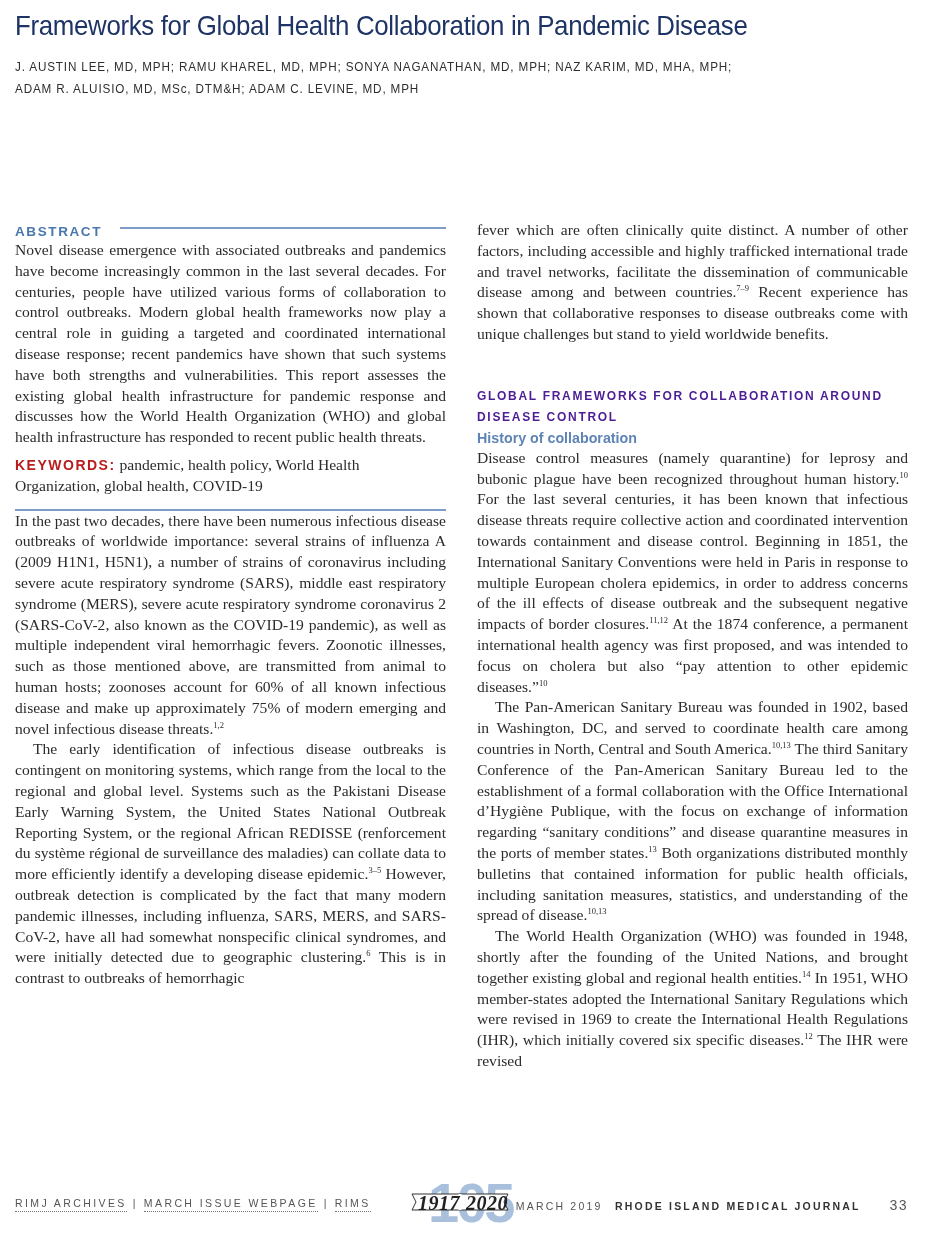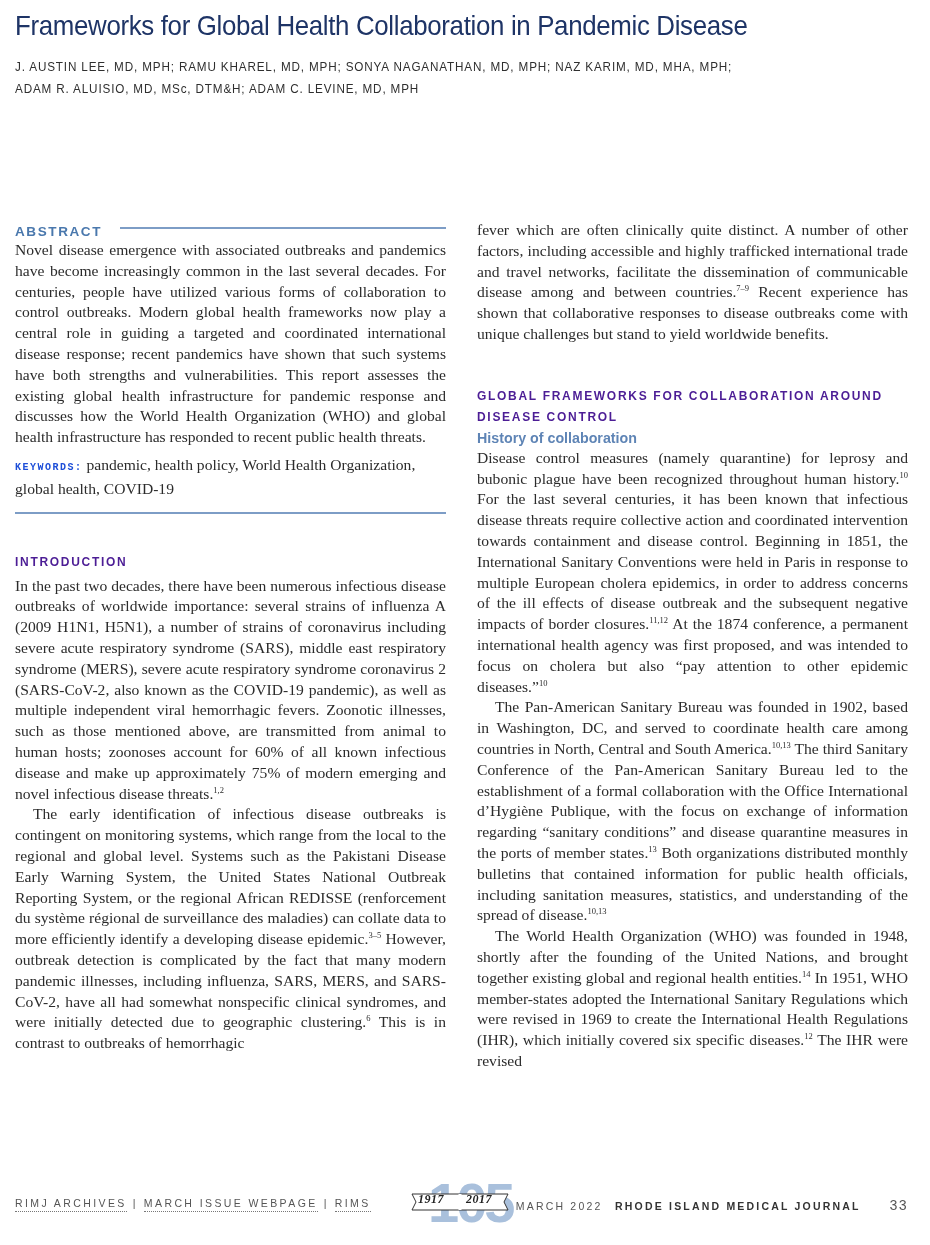--- a/index.html
+++ b/index.html
@@ -9,34 +9,34 @@
   .col { position: absolute; width: 431px; }
   .col-left { left: 15px; top: 222px; }
   .col-right { left: 477px; top: 220px; }
   .head-rule { display: flex; align-items: center; height: 18px; gap: 14px; }
   .abstract-label { font-family: "Liberation Sans", sans-serif; font-weight: bold; font-size: 13.5px; letter-spacing: 1.6px; color: #4a78ad; }
   .abstract-line { flex: 1; height: 2px; background: #7d9dc6; margin-left: 4px; margin-top: -6px; }
   p { margin: 0; font-size: 15.6px; line-height: 20.8px; text-align: justify; }
   p.indent { text-indent: 18px; }
   sup { font-size: 8.5px; line-height: 0; vertical-align: 6px; }
   .keywords { margin-top: 7px; }
-  .kw-label { font-family: Liberation Mono, monospace; font-weight: bold; font-size: 10px; letter-spacing: 1.5px; color: #1d4ed8; }
+  .kw-label { font-family: Liberation Sans, sans-serif; font-weight: bold; font-size: 14px; letter-spacing: 1.5px; color: #b91c1c; }
   .kw-rule { height: 2px; background: #7d9dc6; margin-top: 12px; }
   .section-h { font-family: "Liberation Sans", sans-serif; font-weight: bold; font-size: 12px; letter-spacing: 1.7px; line-height: 21px; color: #4c1d95; margin: 0; }
   .intro-h { margin-top: 38px; margin-bottom: 3px; }
   .sub-h { font-family: "Liberation Sans", sans-serif; font-size: 15px; line-height: 20px; color: #5e84b5; margin: 0; transform: scaleX(0.95); transform-origin: left top; }
   .gf-h { margin-top: 41px; }
   .footer { position: absolute; left: 0; top: 1185px; width: 930px; height: 60px; }
   .footer-links { position: absolute; left: 15px; top: 12px; font-family: "Liberation Sans", sans-serif; font-size: 10.5px; letter-spacing: 2.4px; color: #555; white-space: nowrap; }
   .footer-links a { color: #555; text-decoration: none; border-bottom: 1px dotted #777; padding-bottom: 2px; }
   .footer-links .sep { margin: 0 6px; }
   .badge { position: absolute; left: 410px; top: -8px; width: 100px; height: 58px; }
   .badge-num { position: absolute; left: 18px; top: -4px; font-family: "Liberation Sans", sans-serif; font-weight: bold; font-size: 56px; letter-spacing: -3px; color: #a9c0dc; line-height: 60px; }
   .badge-ribbon { position: absolute; left: 0; top: 16px; width: 100px; height: 18px; }
-  .badge-year { position: absolute; top: 15px; font-family: "Liberation Serif", serif; font-style: italic; font-weight: bold; font-size: 12px; color: #222; letter-spacing: 0.5px; }
+  .badge-year { position: absolute; top: 15px; font-family: "Liberation Serif", serif; font-style: italic; font-weight: bold; font-size: 20px; color: #222; letter-spacing: 0.5px; }
   .badge-year.y1 { left: 8px; }
   .badge-year.y2 { left: 56px; }
   .footer-right { position: absolute; right: 22px; top: 11px; white-space: nowrap; font-family: "Liberation Sans", sans-serif; color: #555; }
   .footer-date { font-size: 10.5px; letter-spacing: 2.2px; margin-right: 8px; }
   .footer-journal { font-size: 10.5px; font-weight: bold; letter-spacing: 2.2px; color: #333; margin-right: 24px; }
   .footer-page { font-size: 14px; letter-spacing: 1px; font-family: Liberation Mono, monospace; }
 </style>
 </head>
 <body>
 
@@ -48,21 +48,20 @@
 
 <div class="col col-left">
   <div class="head-rule">
     <span class="abstract-label">ABSTRACT</span>
     <span class="abstract-line"></span>
   </div>
   <p>Novel disease emergence with associated outbreaks and pandemics have become increasingly common in the last several decades. For centuries, people have utilized various forms of collaboration to control outbreaks. Modern global health frameworks now play a central role in guiding a targeted and coordinated international disease response; recent pandemics have shown that such systems have both strengths and vulnerabilities. This report assesses the existing global health infrastructure for pandemic response and discusses how the World Health Organization (WHO) and global health infrastructure has responded to recent public health threats.</p>
   <p class="keywords" style="text-align:left;"><span class="kw-label">KEYWORDS:</span> <span>pandemic, health policy, World Health Organization, global health, COVID-19</span></p>
   <div class="kw-rule"></div>
 
-  <h2 class="section-h intro-h">INTRODUCTION</h2>
   <p><span>In the past two decades, there have been numerous infectious disease outbreaks of worldwide importance: several strains of influenza A (2009 H1N1, H5N1), a number of strains of coronavirus including severe acute respiratory syndrome (SARS), middle east respiratory syndrome (MERS), severe acute respiratory syndrome coronavirus 2 (SARS-CoV-2, also known as the COVID-19 pandemic), as well as multiple independent viral hemorrhagic fevers. Zoonotic illnesses, such as those mentioned above, are transmitted from animal to human hosts; zoonoses account for 60% of all known infectious disease and make up approximately 75% of modern emerging and novel infectious disease threats.</span><sup>1,2</sup></p>
   <p class="indent"><span>The early identification of infectious disease outbreaks is contingent on monitoring systems, which range from the local to the regional and global level. Systems such as the Pakistani Disease Early Warning System, the United States National Outbreak Reporting System, or the regional African REDISSE (renforcement du système régional de surveillance des maladies) can collate data to more efficiently identify a developing disease epidemic.</span><sup>3–5</sup><span> However, outbreak detection is complicated by the fact that many modern pandemic illnesses, including influenza, SARS, MERS, and SARS-CoV-2, have all had somewhat nonspecific clinical syndromes, and were initially detected due to geographic clustering.</span><sup>6</sup><span> This is in contrast to outbreaks of hemorrhagic</span></p>
 </div>
 
 <div class="col col-right">
   <p><span>fever which are often clinically quite distinct. A number of other factors, including accessible and highly trafficked international trade and travel networks, facilitate the dissemination of communicable disease among and between countries.</span><sup>7–9</sup><span> Recent experience has shown that collaborative responses to disease outbreaks come with unique challenges but stand to yield worldwide benefits.</span></p>
 
   <h2 class="section-h gf-h">GLOBAL FRAMEWORKS FOR COLLABORATION AROUND DISEASE CONTROL</h2>
   <h3 class="sub-h">History of collaboration</h3>
   <p><span>Disease control measures (namely quarantine) for leprosy and bubonic plague have been recognized throughout human history.</span><sup>10</sup><span> For the last several centuries, it has been known that infectious disease threats require collective action and coordinated intervention towards containment and disease control. Beginning in 1851, the International Sanitary Conventions were held in Paris in response to multiple European cholera epidemics, in order to address concerns of the ill effects of disease outbreak and the subsequent negative impacts of border closures.</span><sup>11,12</sup><span> At the 1874 conference, a permanent international health agency was first proposed, and was intended to focus on cholera but also “pay attention to other epidemic diseases.”</span><sup>10</sup></p>
@@ -74,20 +73,20 @@
   <div class="footer-links">
     <a href="#">RIMJ ARCHIVES</a><span class="sep">|</span><a href="#">MARCH ISSUE WEBPAGE</a><span class="sep">|</span><a href="#">RIMS</a>
   </div>
   <div class="badge">
     <div class="badge-num">105</div>
     <svg class="badge-ribbon" viewBox="0 0 100 18">
       <path d="M2 1 L98 1 L94 9 L98 17 L2 17 L6 9 Z" fill="#ffffff" stroke="#333" stroke-width="1"></path>
       <line x1="50" y1="1" x2="50" y2="17" stroke="#ffffff" stroke-width="3"></line>
     </svg>
     <span class="badge-year y1">1917</span>
-    <span class="badge-year y2">2017</span>
+    <span class="badge-year y2">2020</span>
   </div>
   <div class="footer-right">
-    <span class="footer-date">MARCH 2022</span>
+    <span class="footer-date">MARCH 2019</span>
     <span class="footer-journal">RHODE ISLAND MEDICAL JOURNAL</span>
     <span class="footer-page">33</span>
   </div>
 </div>
 
 </body></html>

